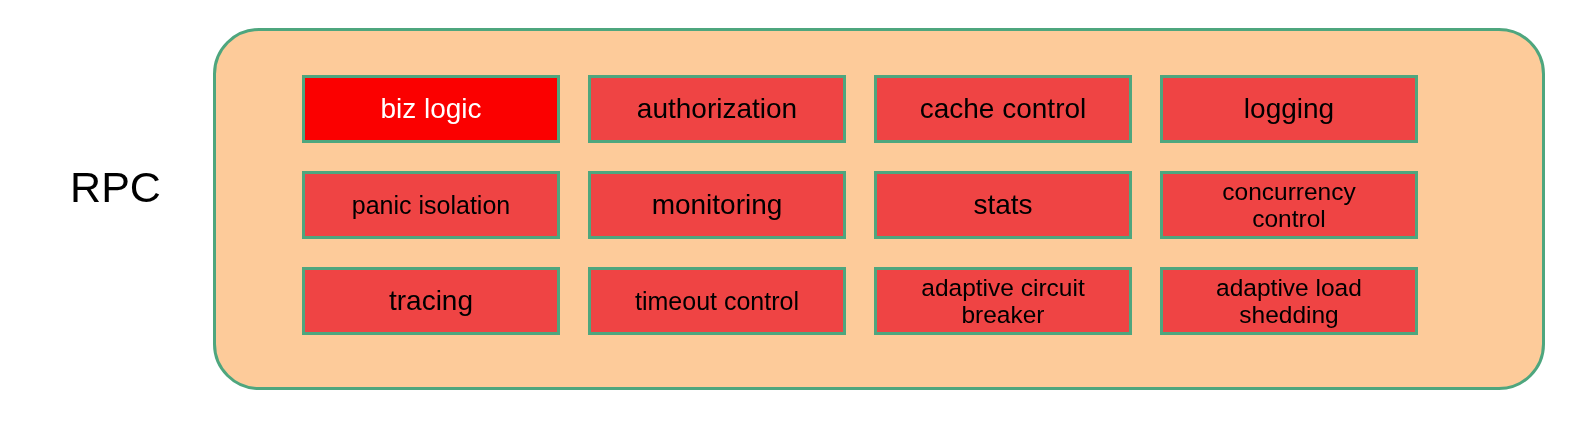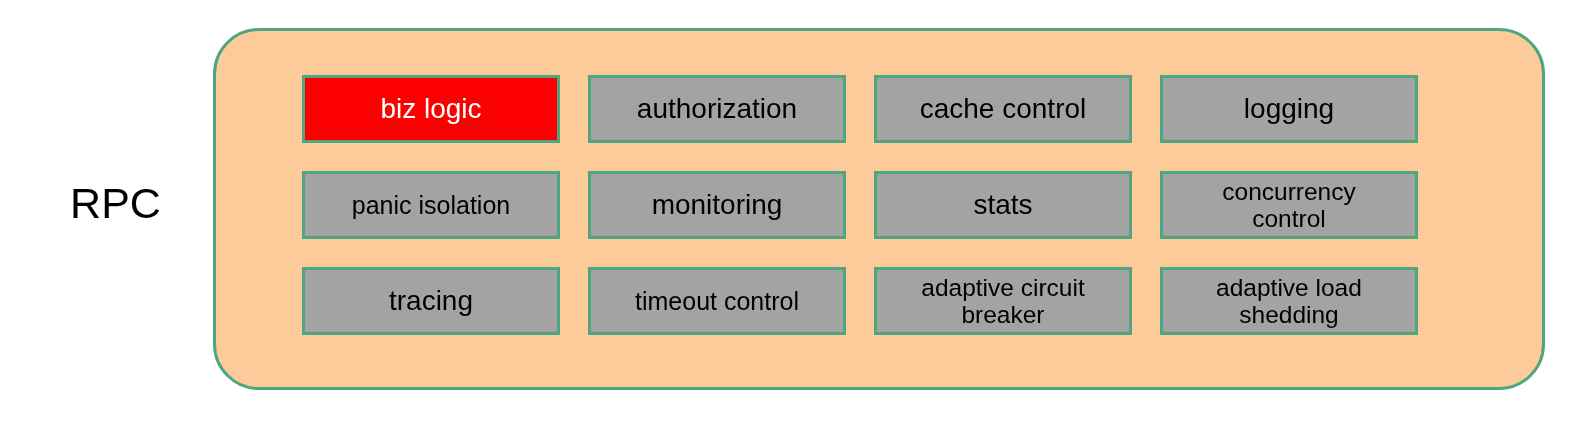--- a/index.html
+++ b/index.html
@@ -18,21 +18,21 @@
     position: relative;
     width: 1580px;
     height: 426px;
     background: #ffffff;
   }
 
   
   #rpc-label {
     position: absolute;
     left: 28px;
-    top: 180px;
+    top: 164px;
     width: 175px;
     text-align: center;
     font-size: 43px;
     line-height: 1.1;
     color: #000000;
     white-space: nowrap;
   }
 
   
   #rpc-container {
@@ -56,21 +56,21 @@
     display: grid;
     grid-template-columns: repeat(4, 258px);
     grid-template-rows: repeat(3, 68px);
     column-gap: 43px;
     row-gap: 33px;
     gap: 28px;
   }
 
   .feature-box {
     box-sizing: border-box;
-    background: #a3a3a3;
+    background: #ef4444;
     border: 3px solid #4ea67e;
     display: flex;
     align-items: center;
     justify-content: center;
     text-align: center;
     color: #000000;
     font-size: 28px;
     line-height: 1.08;
     padding: 0 6px;
   }

